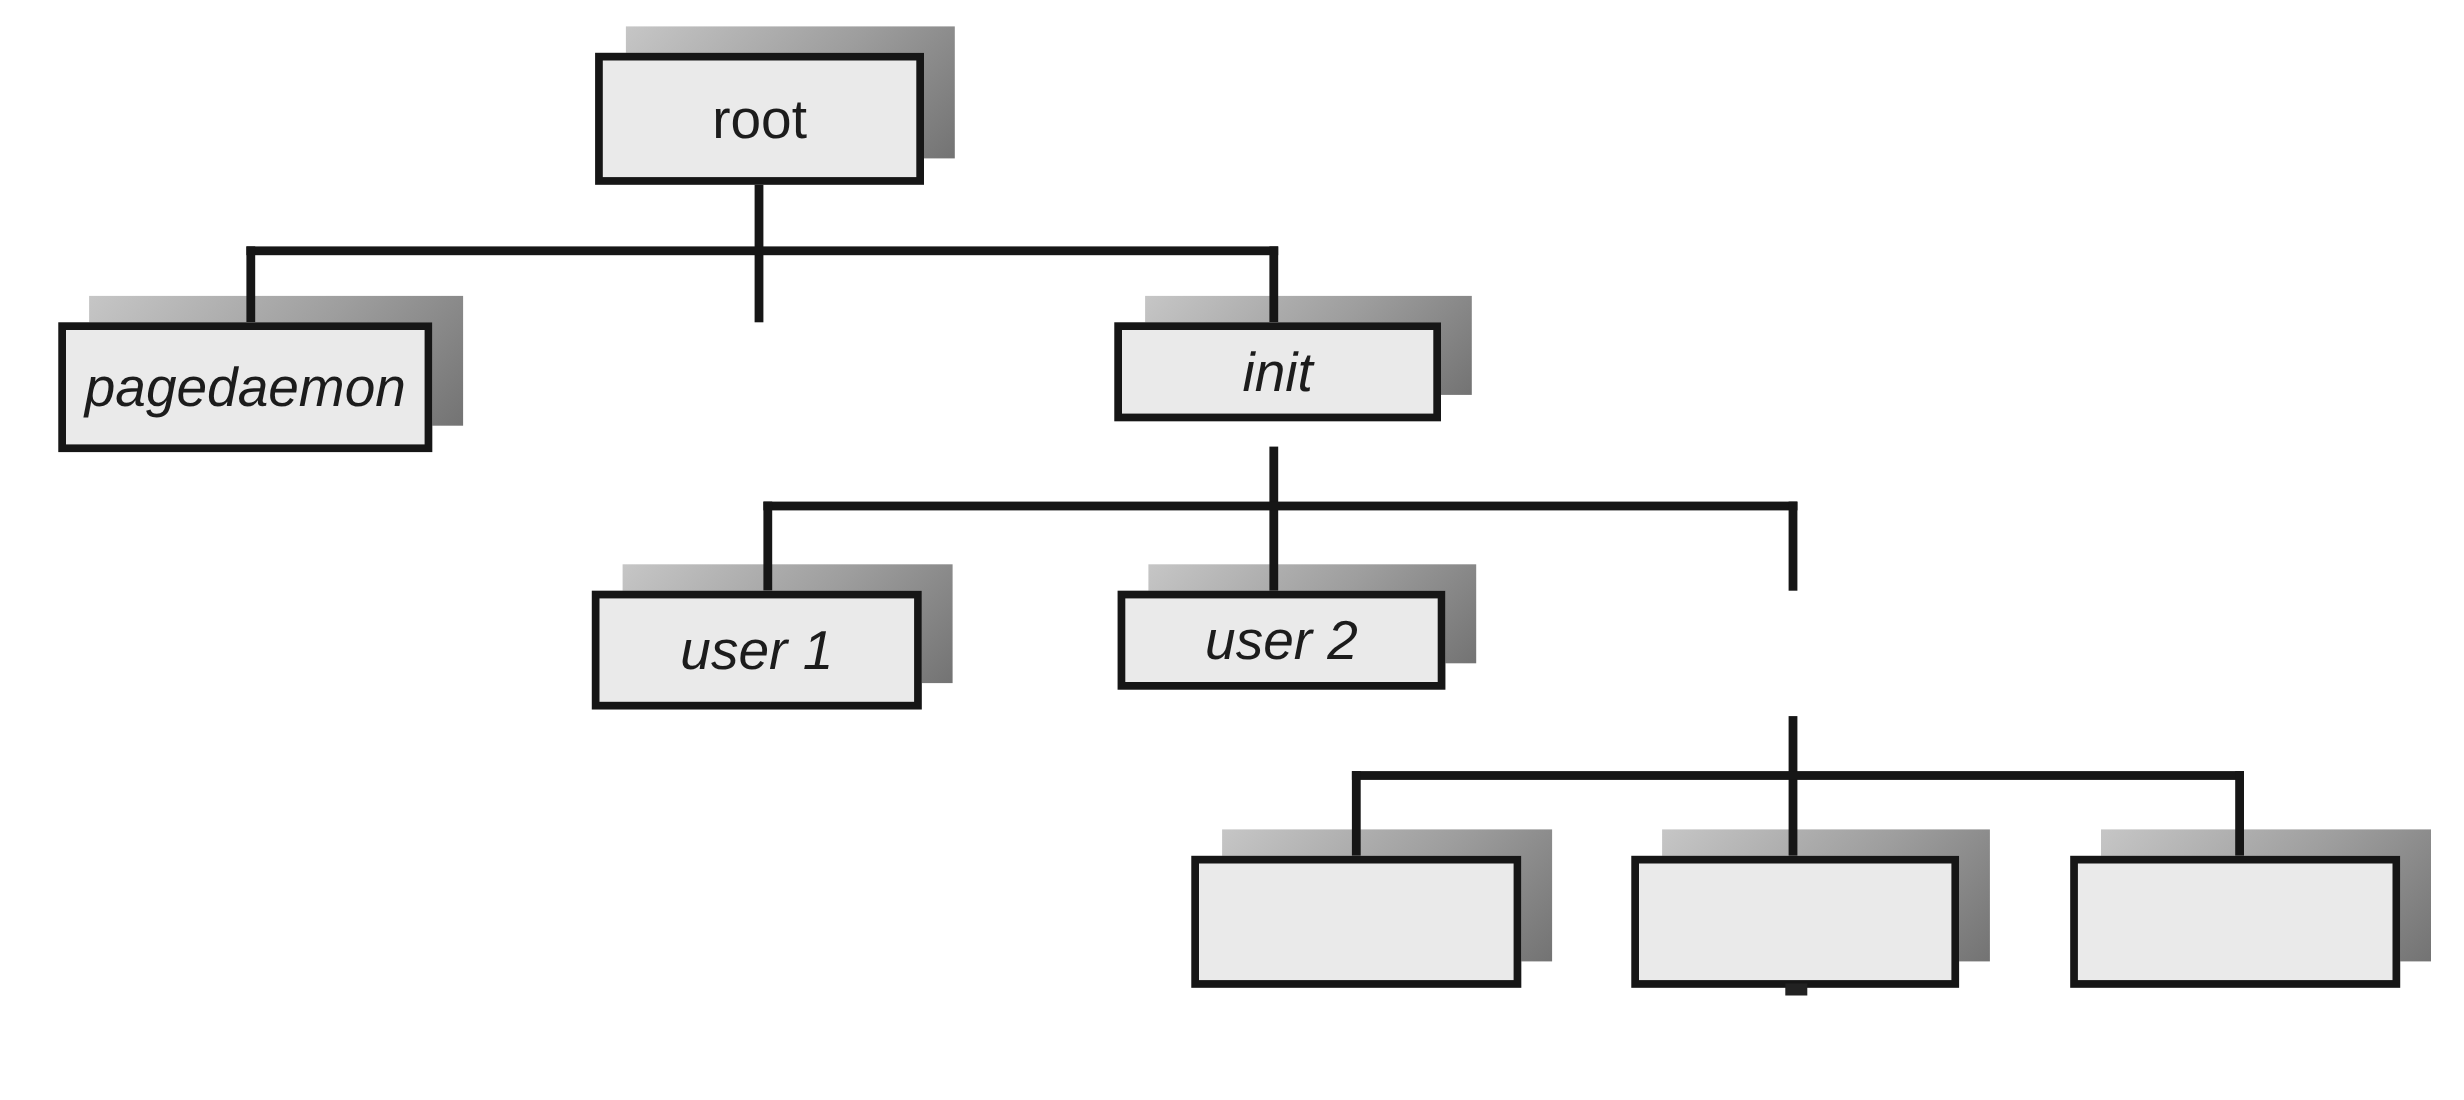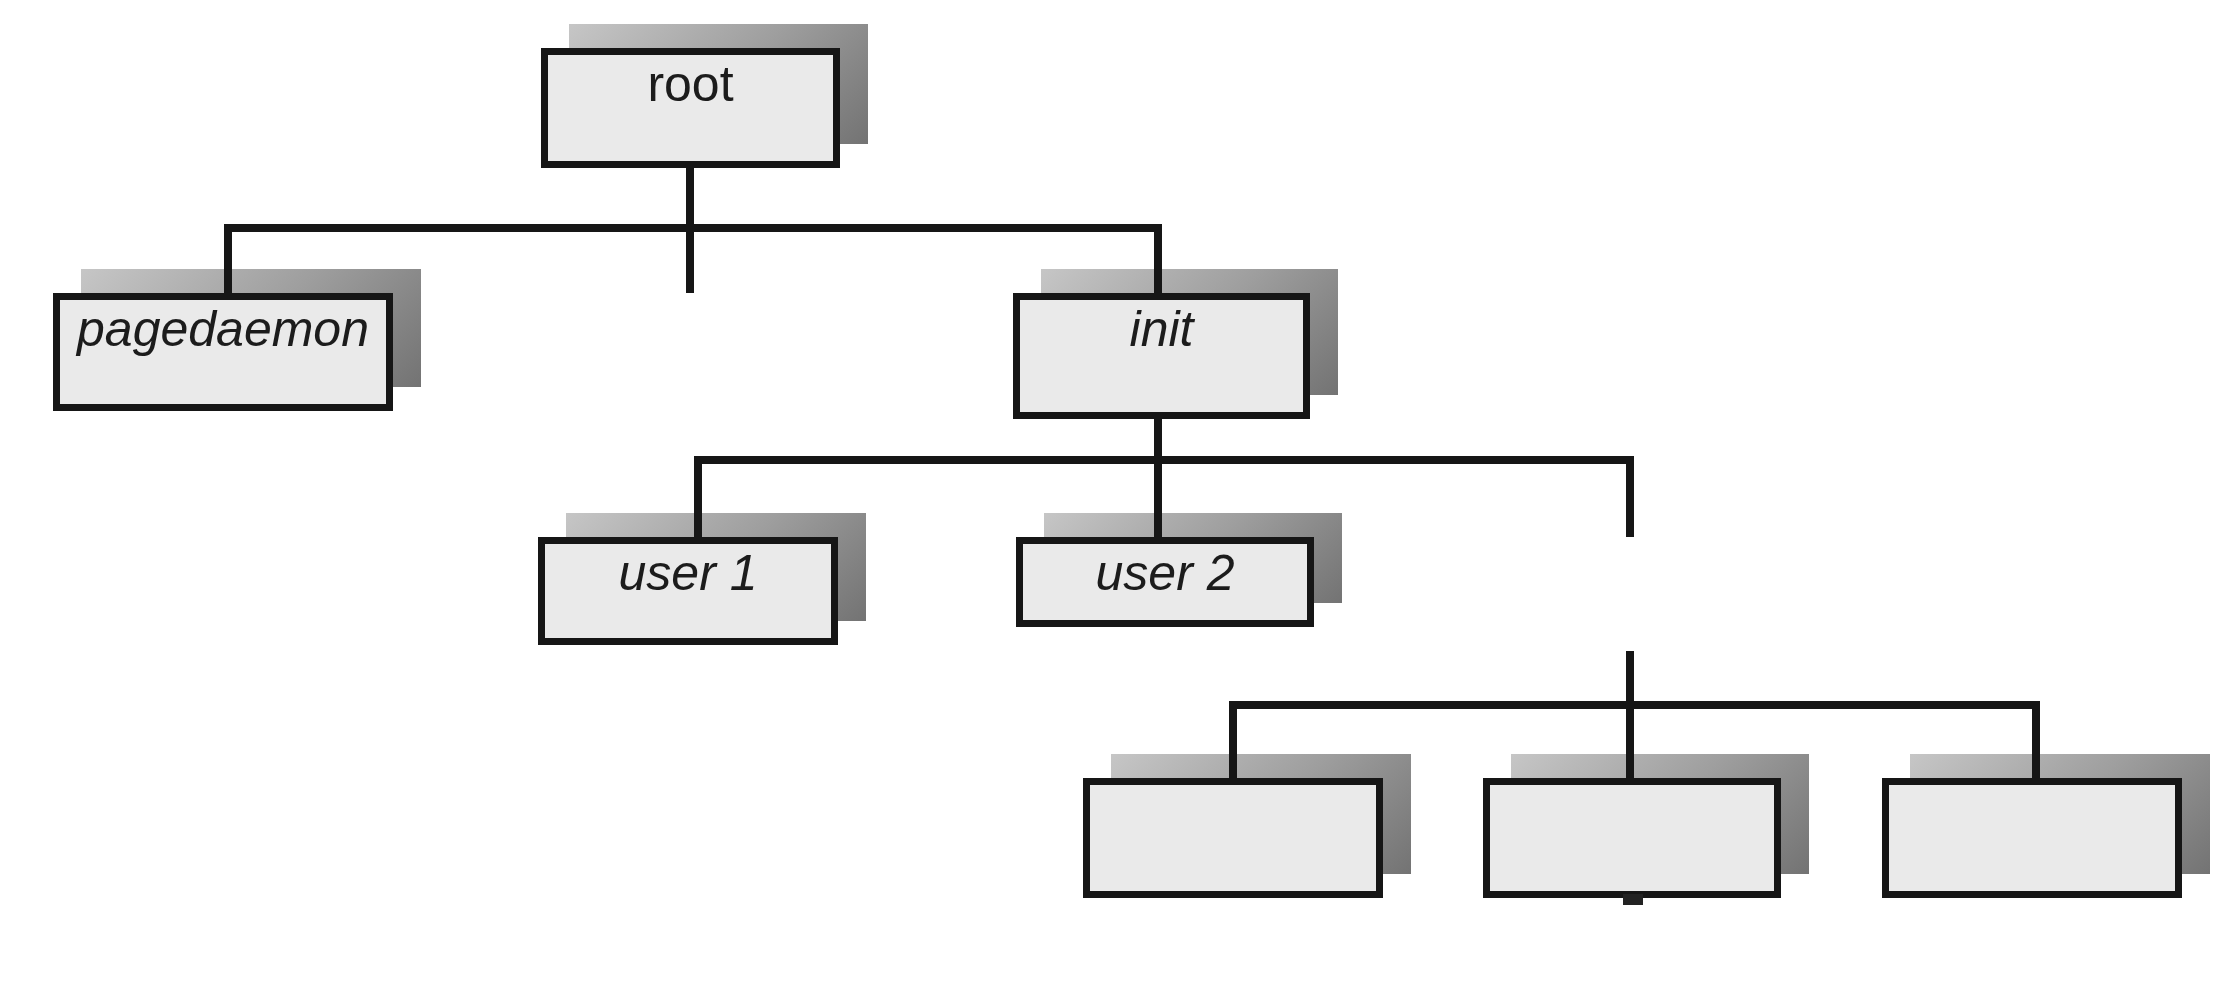--- a/index.html
+++ b/index.html
@@ -28,20 +28,21 @@
     background: linear-gradient(135deg, var(--shadow-from) 0%, var(--shadow-mid) 52%, var(--shadow-to) 100%);
     z-index: 1;
   }
   .node .box {
     position: absolute;
     inset: 0;
     background: var(--box-fill);
     border: 7px solid var(--line);
     box-sizing: border-box;
     display: flex;
+    align-items: center;
     justify-content: center;
     z-index: 3;
   }
   .label {
     font-size: 50px;
     color: var(--text);
     white-space: nowrap;
   }
   .label.it { font-style: italic; }
   .line {
@@ -83,21 +84,21 @@
   </div>
 
   <div class="node" style="left:53px; top:293px; width:340px; height:118px;">
     <div class="shadow"></div>
     <div class="box">
       <span class="label it">pagedaemon</span>
     </div>
   </div>
 
 
-  <div class="node" style="left:1013px; top:293px; width:297px; height:126px;">
+  <div class="node" style="left:1013px; top:293px; width:297px; height:90px;">
     <div class="shadow"></div>
     <div class="box">
       <span class="label it">init</span>
     </div>
   </div>
 
   <div class="node" style="left:538px; top:537px; width:300px; height:108px;">
     <div class="shadow"></div>
     <div class="box">
       <span class="label it">user 1</span>

